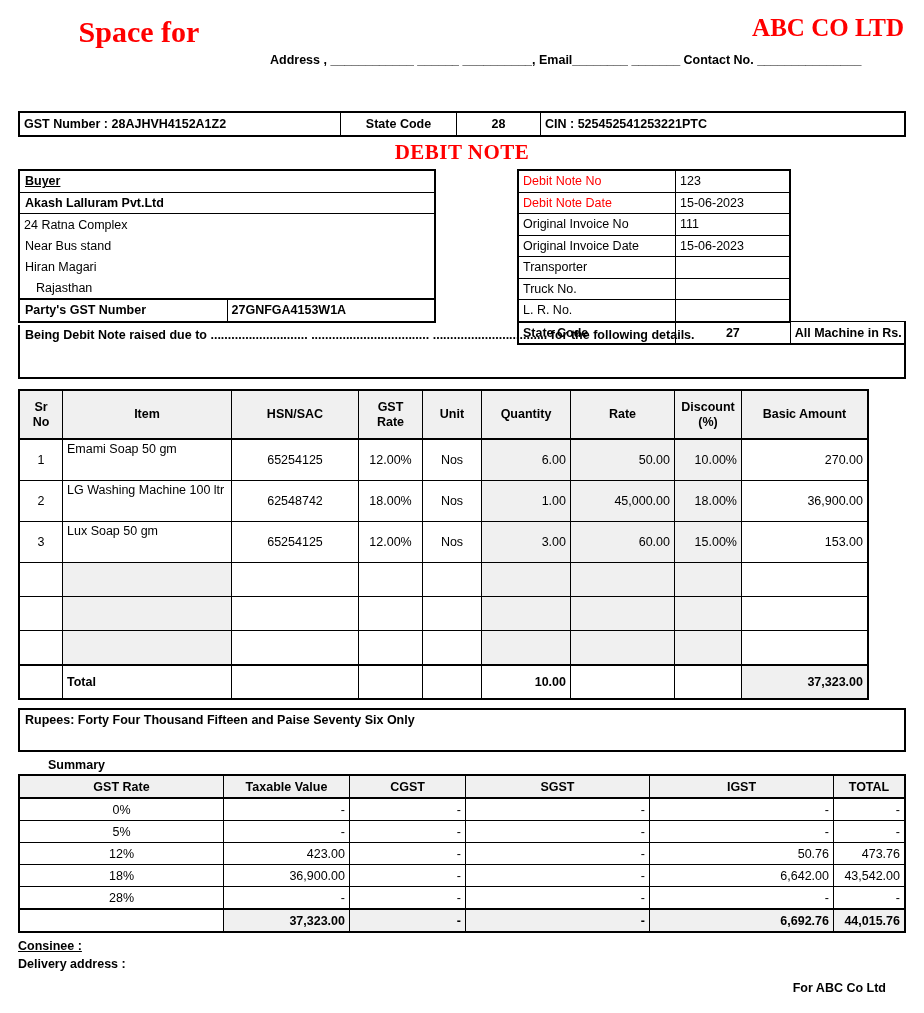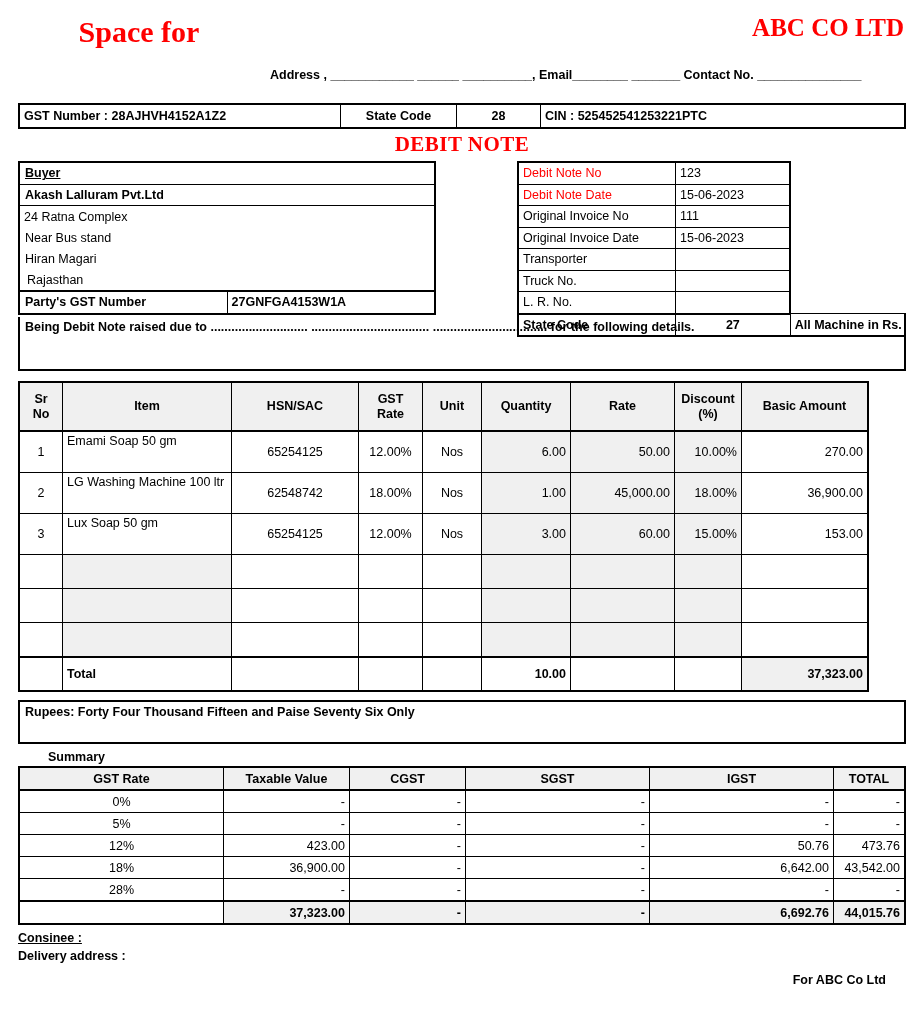--- a/index.html
+++ b/index.html
@@ -47,21 +47,21 @@
     top: 14px;
     color: #ff0000;
     font-family: "Liberation Serif", serif;
     font-weight: bold;
     font-size: 25px;
     letter-spacing: 0px;
   }
   .addr-line {
     position: absolute;
     left: 270px;
-    top: 68px;
+    top: 53px;
     right: 18px;
     font-weight: bold;
     font-size: 12.5px;
     white-space: nowrap;
   }
 
   
   table {
     border-collapse: collapse;
     table-layout: fixed;
@@ -81,21 +81,21 @@
   .l  { text-align: left; }
   .shade { background: #f0f0f0; }
   .thick-top    { border-top-width: 2px; }
   .thick-bottom { border-bottom-width: 2px; }
   .thick-left   { border-left-width: 2px; }
   .thick-right  { border-right-width: 2px; }
 
   
   .gst-table {
     width: 888px;
-    margin: 3px 0 0 18px;
+    margin: 11px 0 0 18px;
   }
   .gst-table td { height: 20px; font-weight: bold; }
 
   
   .doc-title {
     text-align: center;
     color: #ff0000;
     font-family: "Liberation Serif", serif;
     font-weight: bold;
     font-size: 21px;
@@ -258,21 +258,21 @@
       <tr>
         <td colspan="2" class="l tall thick-left thick-right" style="border-bottom:none;">24 Ratna Complex</td>
       </tr>
       <tr>
         <td colspan="2" class="l tall thick-left thick-right" style="border-top:none;border-bottom:none;padding-left:5px">Near Bus stand</td>
       </tr>
       <tr>
         <td colspan="2" class="l tall thick-left thick-right" style="border-top:none;border-bottom:none;padding-left:5px">Hiran Magari</td>
       </tr>
       <tr>
-        <td colspan="2" class="l tall thick-left thick-right" style="border-top:none;padding-left:7px">Rajasthan</td>
+        <td colspan="2" class="l tall thick-left thick-right" style="border-top:none;padding-left:16px">Rajasthan</td>
       </tr>
       <tr>
         <td class="l b thick-left thick-top thick-bottom" style="width:200px;padding-left:5px">Party's GST Number</td>
         <td class="l b thick-top thick-bottom thick-right">27GNFGA4153W1A</td>
       </tr>
     </tbody>
       </table>
 
     <table class="details-table">
       <tbody>

